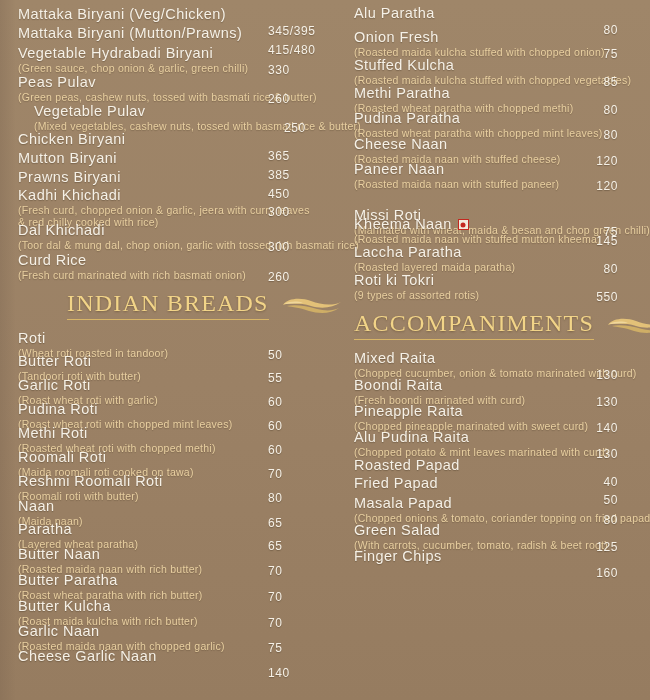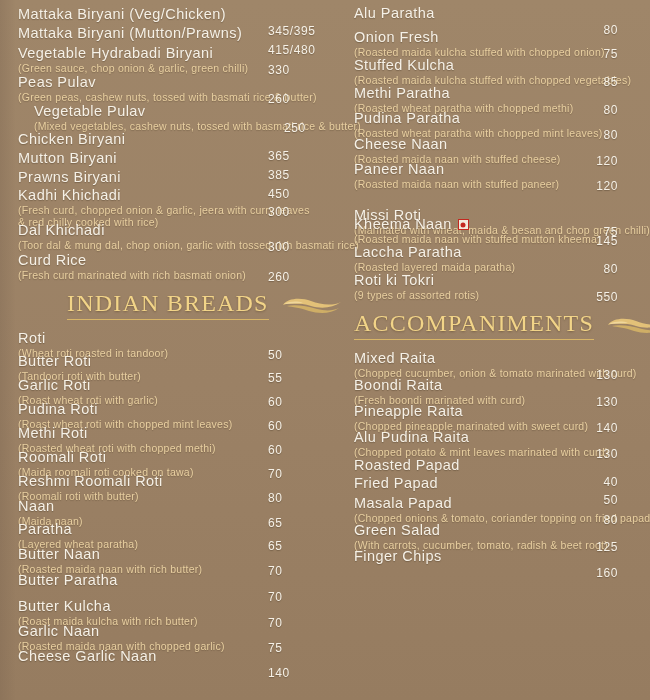--- a/index.html
+++ b/index.html
@@ -263,20 +263,21 @@
           <span class="item-name">Butter Naan</span>
         </div>
         <span class="item-price">70</span>
         <div class="item-desc">(Roasted maida naan with rich butter)</div>
       </div>
       <div class="item" style="position: absolute; top: 572px; left: 0px; width: 336px;">
         <div class="item-line">
           <span class="item-name">Butter Paratha</span>
         </div>
         <span class="item-price">70</span>
+        <div class="item-desc">(Roast wheat paratha with rich butter)</div>
       </div>
       <div class="item" style="position: absolute; top: 598px; left: 0px; width: 336px;">
         <div class="item-line">
           <span class="item-name">Butter Kulcha</span>
         </div>
         <span class="item-price">70</span>
         <div class="item-desc">(Roast maida kulcha with rich butter)</div>
       </div>
       <div class="item" style="position: absolute; top: 623px; left: 0px; width: 336px;">
         <div class="item-line">

